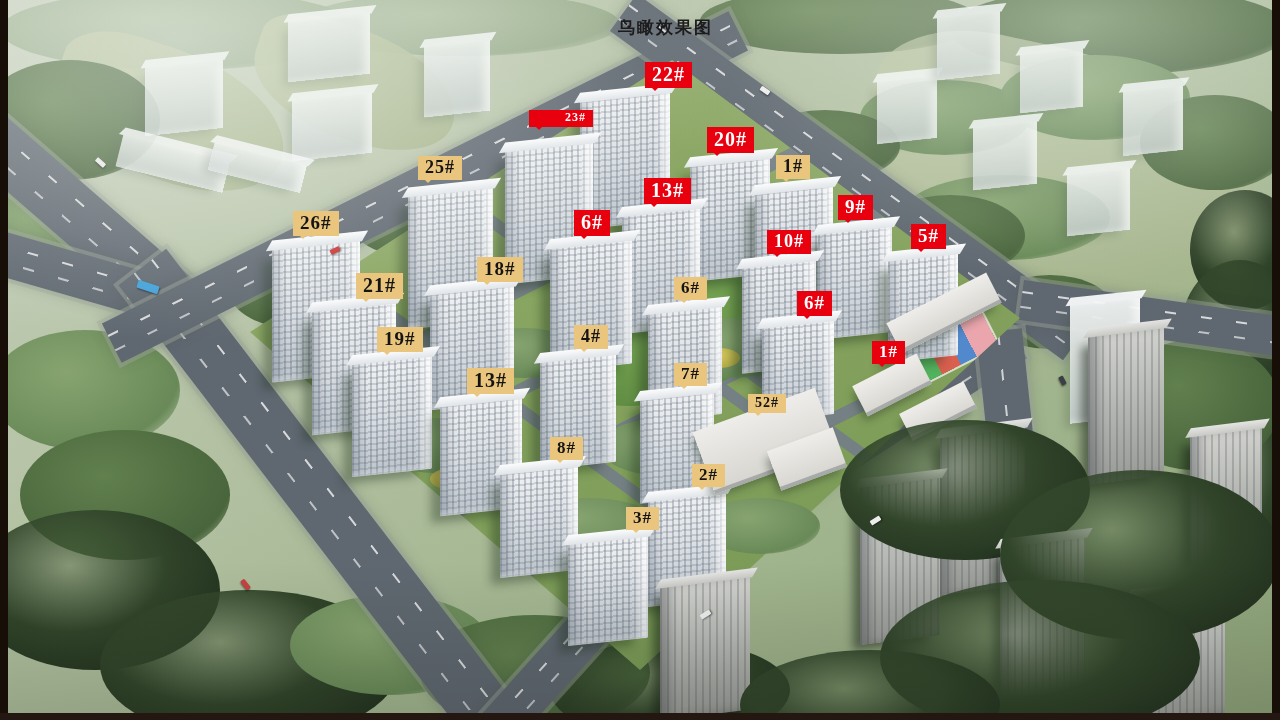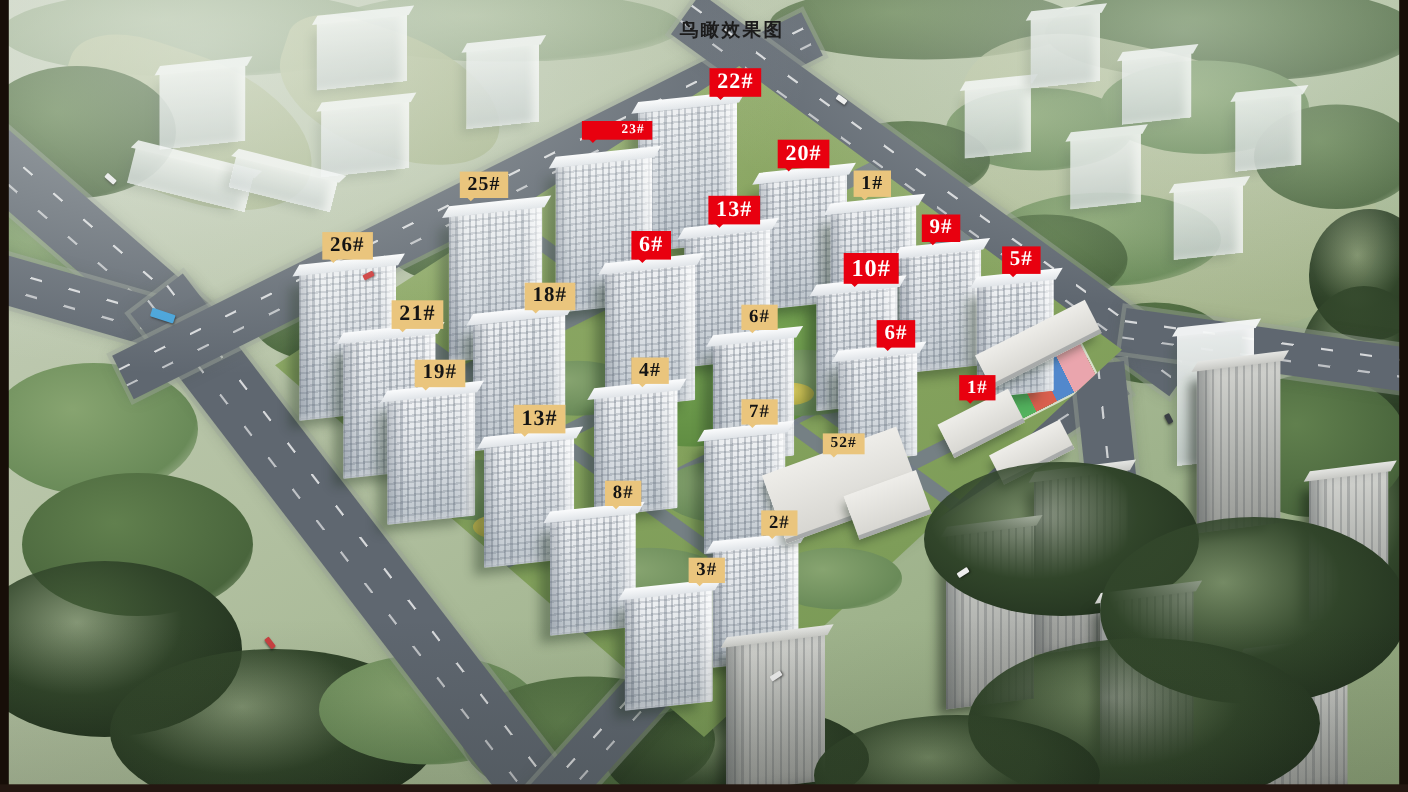--- a/index.html
+++ b/index.html
@@ -224,21 +224,21 @@
       <div class="marker red" style="left: 645px; top: 62px; font-size: 20px;">22#</div>
       <div class="marker red" style="left: 529px; top: 110px; font-size: 12px; padding-left: 36px;">23#</div>
       <div class="marker red" style="left: 707px; top: 127px; font-size: 20px;">20#</div>
       <div class="marker tan" style="left: 418px; top: 156px; font-size: 18px;">25#</div>
       <div class="marker tan" style="left: 776px; top: 155px; font-size: 18px;">1#</div>
       <div class="marker red" style="left: 644px; top: 178px; font-size: 20px;">13#</div>
       <div class="marker red" style="left: 838px; top: 195px; font-size: 19px;">9#</div>
       <div class="marker red" style="left: 574px; top: 210px; font-size: 20px;">6#</div>
       <div class="marker tan" style="left: 293px; top: 211px; font-size: 19px;">26#</div>
       <div class="marker red" style="left: 911px; top: 224px; font-size: 19px;">5#</div>
-      <div class="marker red" style="left: 767px; top: 230px; font-size: 22px;">10#</div>
+      <div class="marker red" style="left: 767px; top: 230px; font-size: 18px;">10#</div>
       <div class="marker tan" style="left: 477px; top: 257px; font-size: 19px;">18#</div>
       <div class="marker tan" style="left: 356px; top: 273px; font-size: 20px;">21#</div>
       <div class="marker tan" style="left: 674px; top: 277px; font-size: 17px;">6#</div>
       <div class="marker red" style="left: 797px; top: 291px; font-size: 19px;">6#</div>
       <div class="marker tan" style="left: 574px; top: 325px; font-size: 18px;">4#</div>
       <div class="marker tan" style="left: 377px; top: 327px; font-size: 19px;">19#</div>
       <div class="marker red" style="left: 872px; top: 341px; font-size: 17px;">1#</div>
       <div class="marker tan" style="left: 674px; top: 363px; font-size: 17px;">7#</div>
       <div class="marker tan" style="left: 467px; top: 368px; font-size: 20px;">13#</div>
       <div class="marker tan" style="left: 748px; top: 394px; font-size: 14px;">52#</div>

